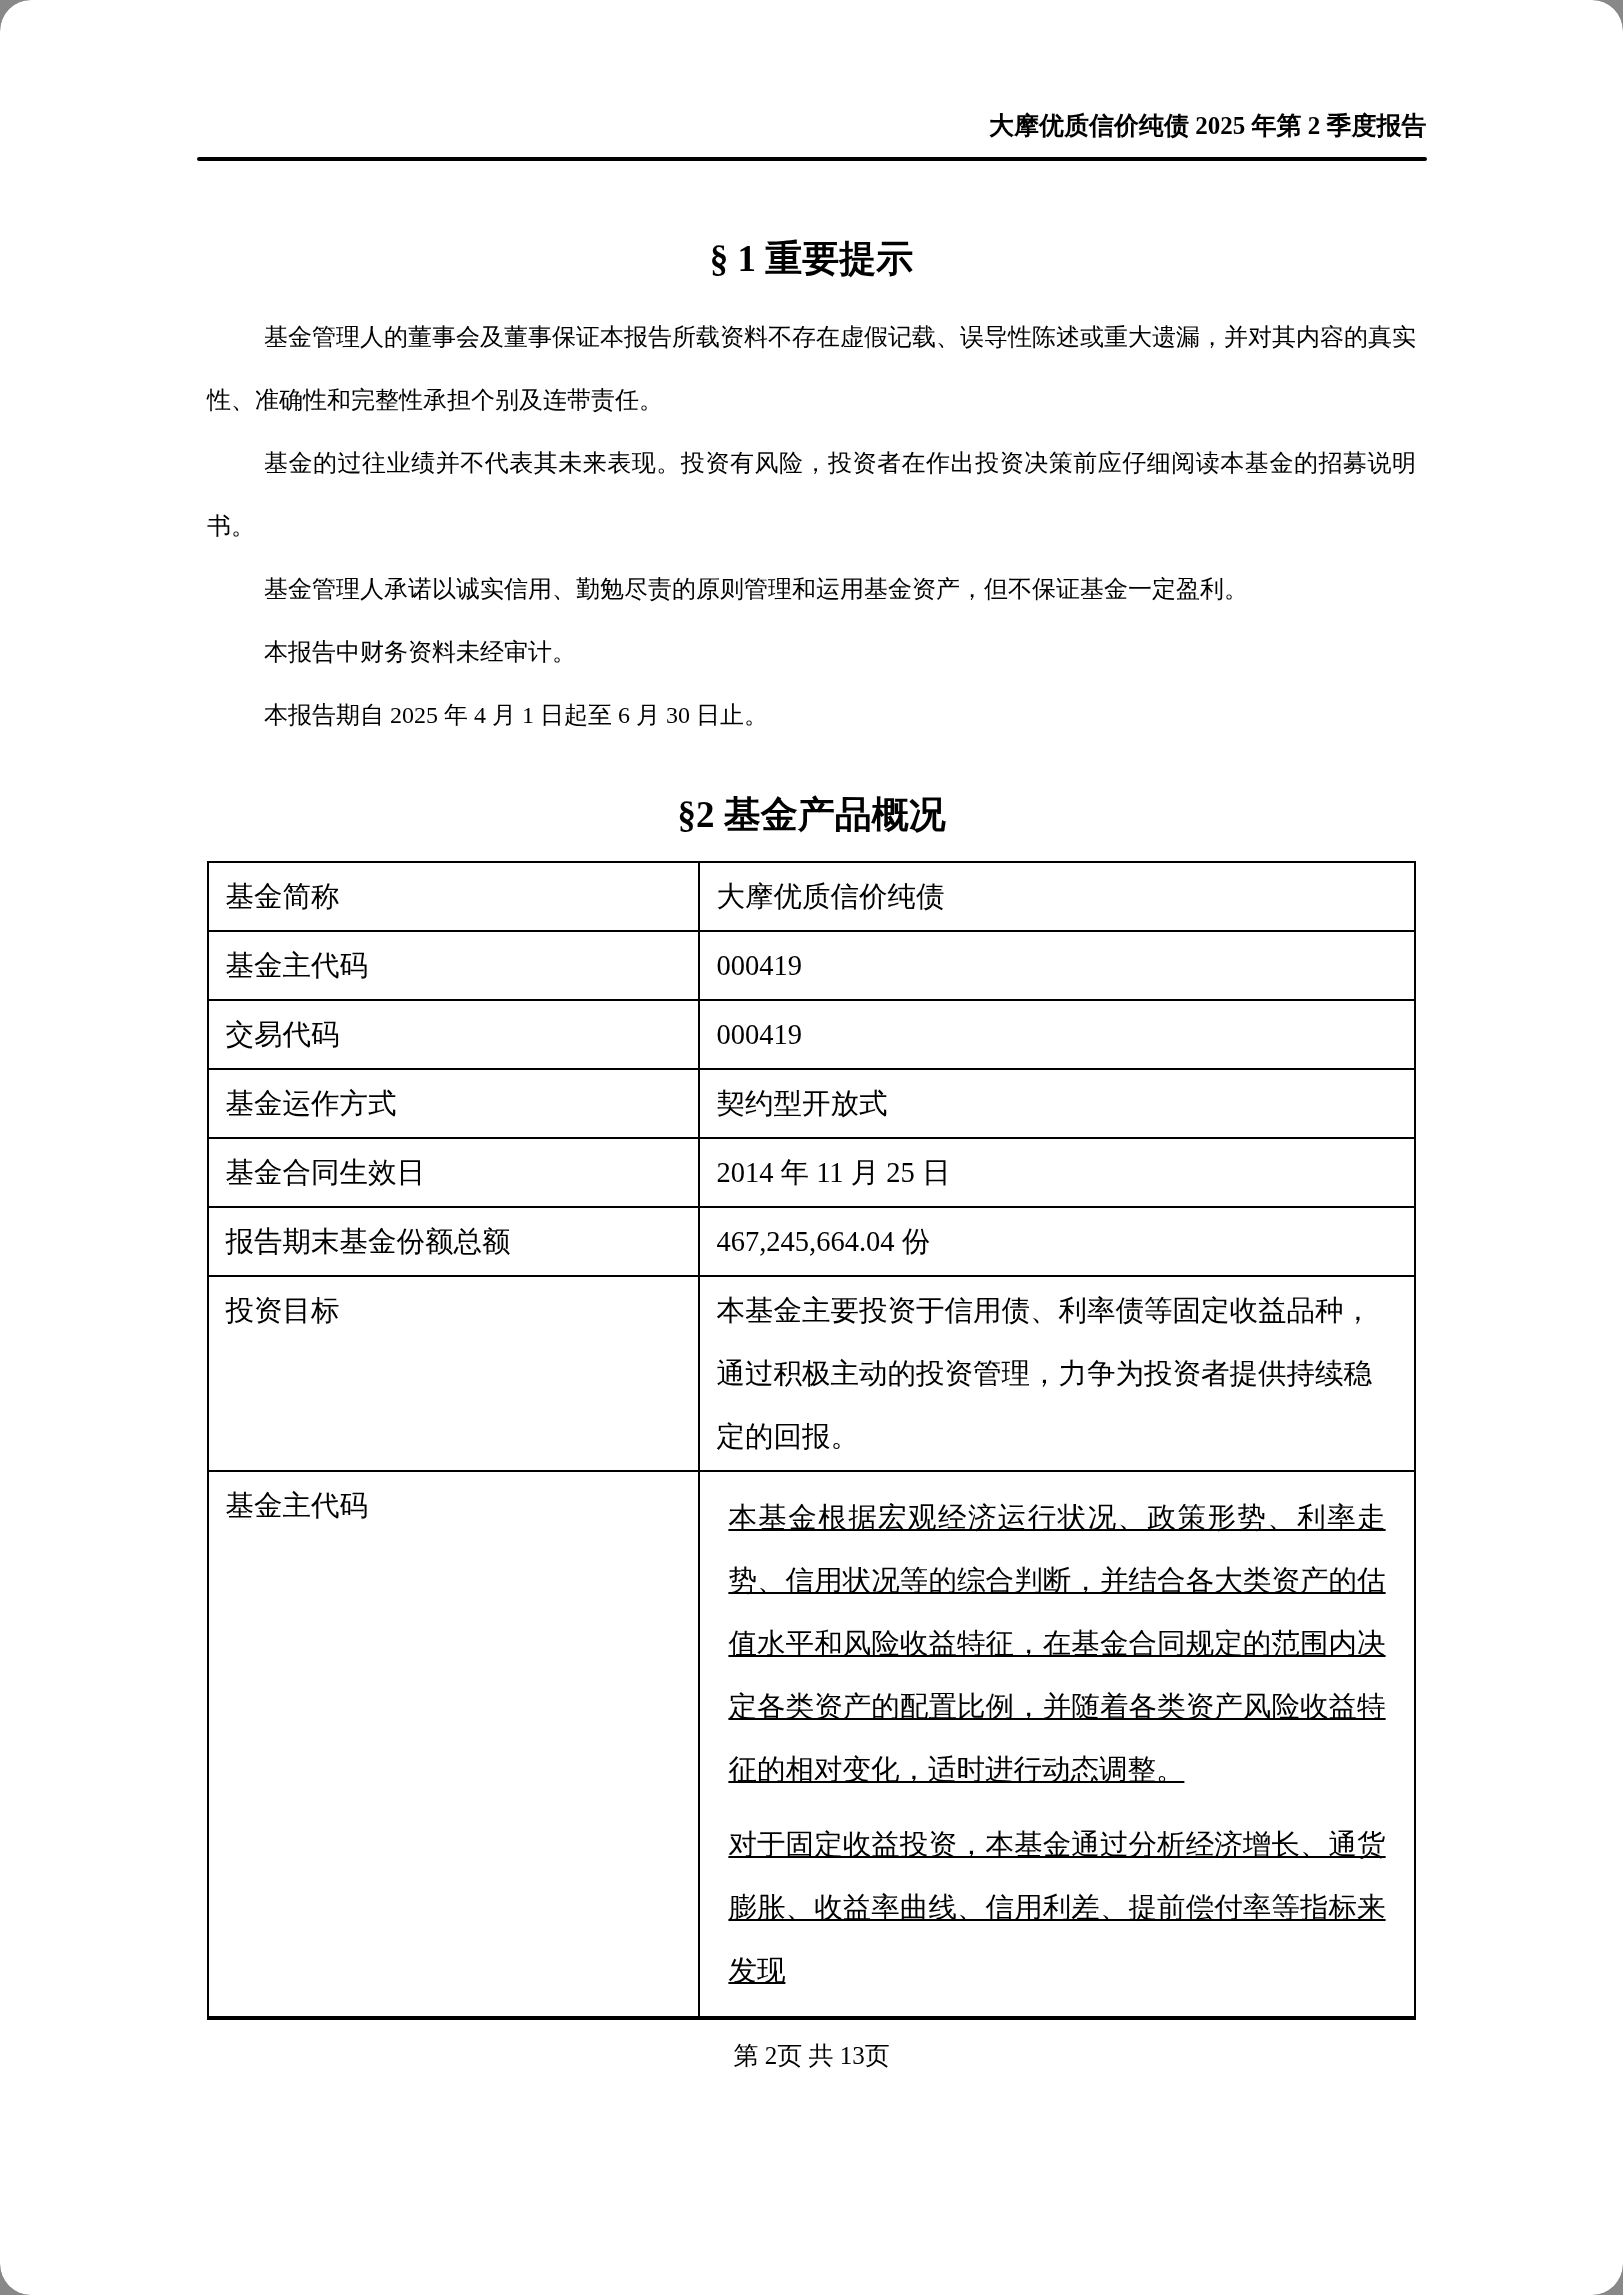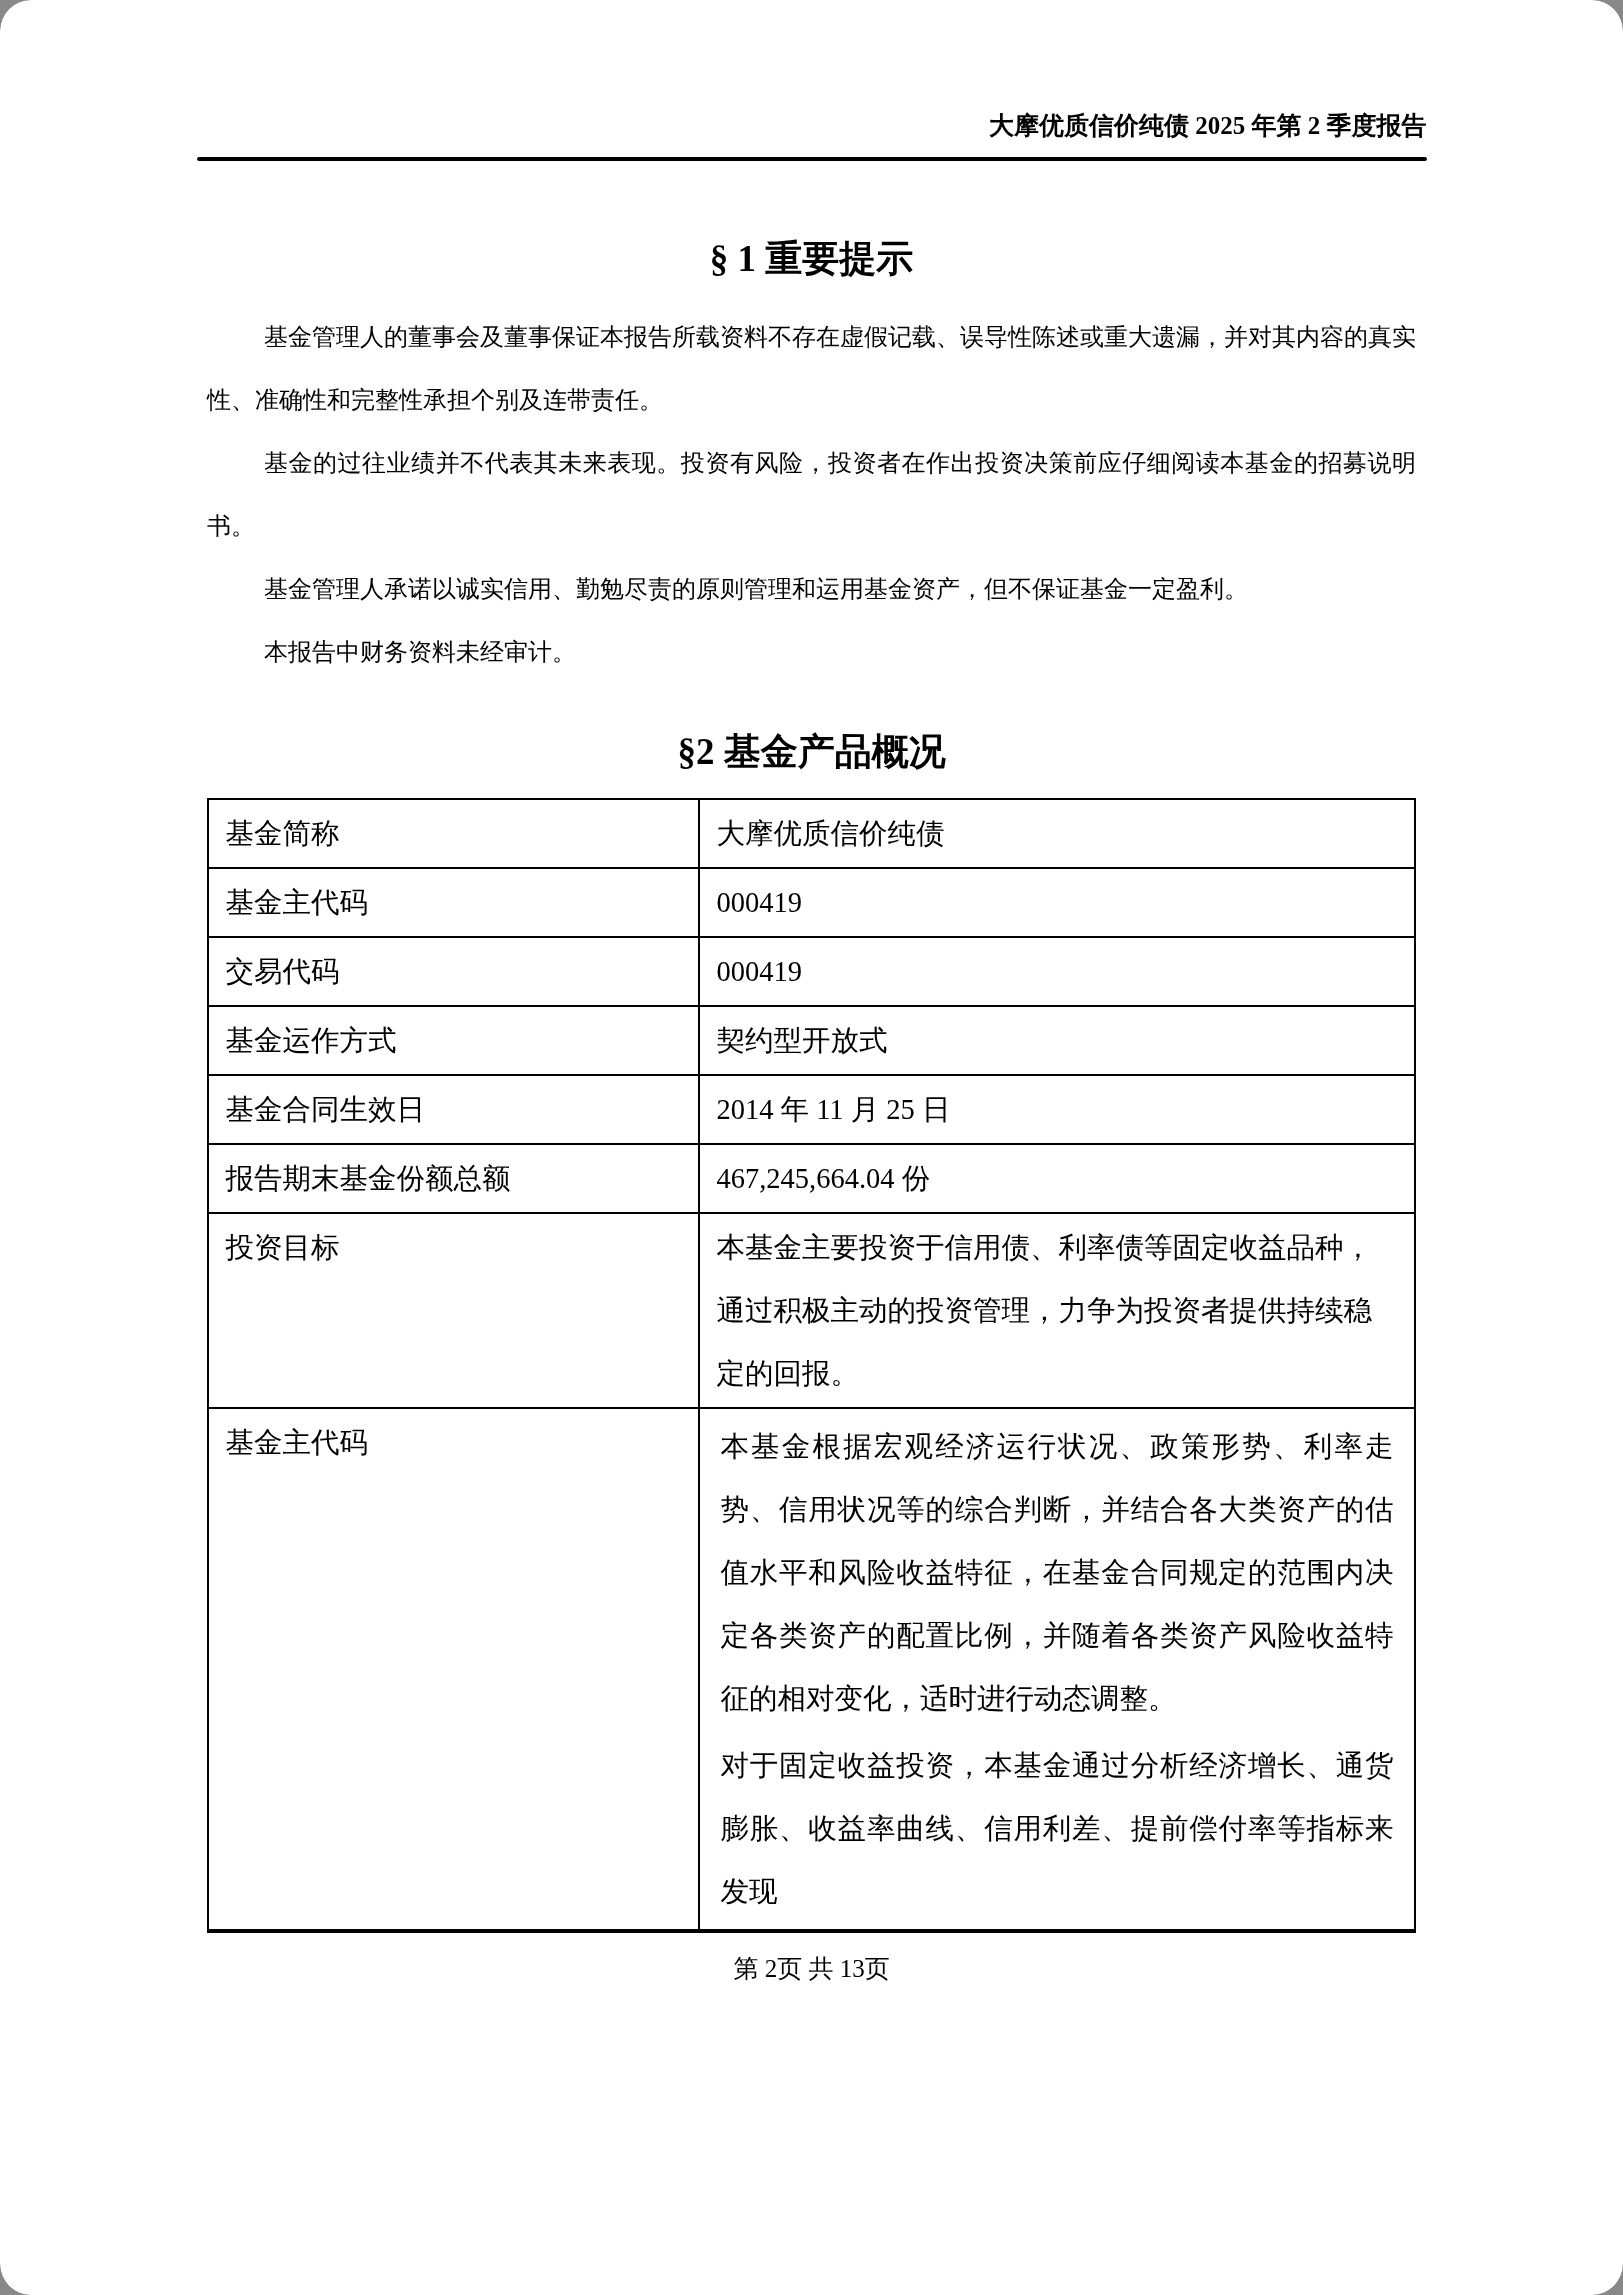--- a/index.html
+++ b/index.html
@@ -67,21 +67,21 @@
   .product-table td {
     border: 2.6px solid #000;
     vertical-align: top;
     font-size: 28.5px;
     line-height: 63px;
     padding: 2px 16.4px;
     overflow: hidden;
   }
   .product-table { border: 2.6px solid #000; border-bottom-width: 4.6px; }
   td.label-cell { width: 491px; }
-  .cell-par { margin: 4px; text-align: justify; }
+  .cell-par { margin: 12px; text-align: justify; text-decoration: underline; }
   
   .footer {
     margin-top: 21px;
     text-align: center;
     font-size: 25px;
     line-height: 30px;
   }
 </style>
 </head>
 <body>
@@ -95,20 +95,21 @@
 
   <div class="content">
 
     <h1 class="section-title">§ 1 重要提示</h1>
 
     <div class="paragraphs">
       <p class="body-par">基金管理人的董事会及董事保证本报告所载资料不存在虚假记载、误导性陈述或重大遗漏，并对其内容的真实性、准确性和完整性承担个别及连带责任。</p>
       <p class="body-par">基金的过往业绩并不代表其未来表现。投资有风险，投资者在作出投资决策前应仔细阅读本基金的招募说明书。</p>
       <p class="body-par">基金管理人承诺以诚实信用、勤勉尽责的原则管理和运用基金资产，但不保证基金一定盈利。</p>
       <p class="body-par">本报告中财务资料未经审计。</p>
+      <p class="body-par">本报告期自 2025 年 4 月 1 日起至 6 月 30 日止。</p>
     </div>
 
     <h1 class="section-title second">§2 基金产品概况</h1>
 
     <table class="product-table">
       <tbody>
         <tr>
           <td class="label-cell">基金简称</td>
           <td class="value-cell">大摩优质信价纯债</td>
         </tr>

